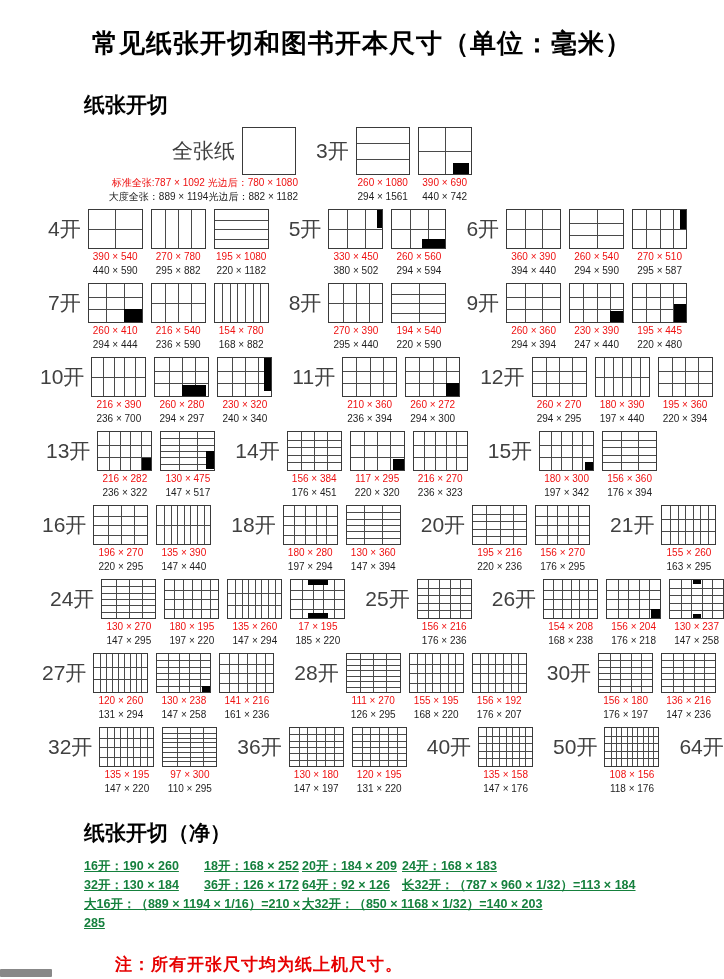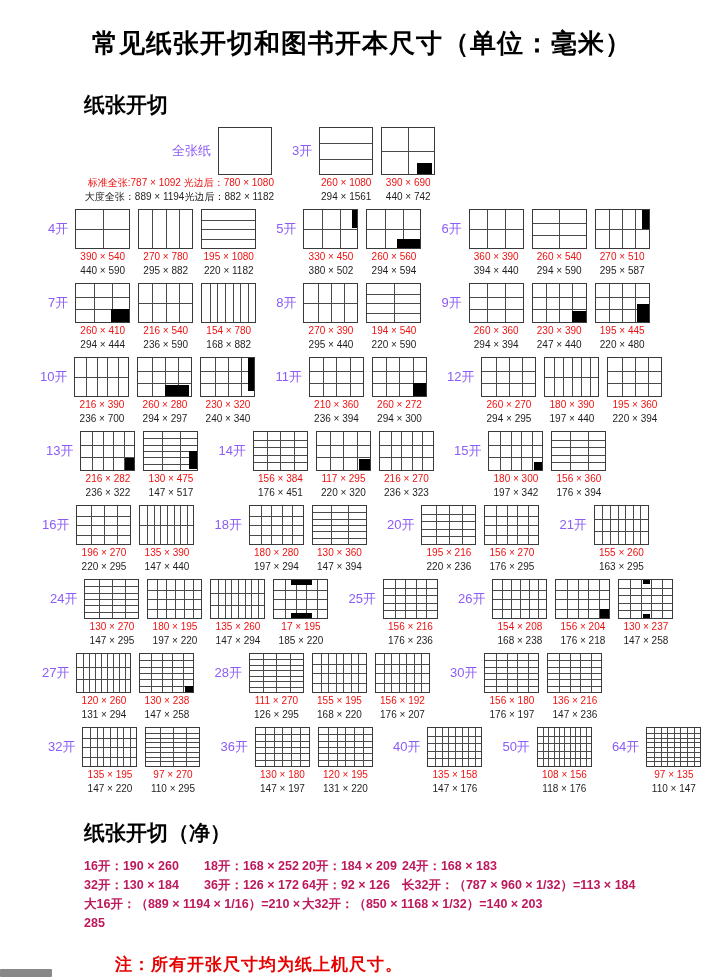--- a/index.html
+++ b/index.html
@@ -12,21 +12,21 @@
     font-size:26px; font-weight:bold; color:#000; letter-spacing:1px;
   }
   h2.sec{
     margin:30px 0 8px 84px; font-size:21px; font-weight:bold; color:#000;
   }
   h2.sec2{ margin:24px 0 10px 84px; font-size:21px; font-weight:bold; color:#000; }
   .rows{ margin-top:6px; }
   .cut-row{ display:flex; align-items:flex-start; margin-bottom:6px; }
   .group{ display:flex; align-items:flex-start; margin-right:10px; }
   .kai-label{
-    font-size:13px; color:#8b5cf6; height:40px; display:flex; align-items:center;
+    font-size:21px; color:#404040; height:40px; display:flex; align-items:center;
     margin:0 7px 0 2px; white-space:nowrap;
   }
   .row-tall .kai-label{ height:48px; }
   .dcell{ display:flex; flex-direction:column; margin-right:8px; }
   .diag{
     position:relative; width:55px; height:40px; background:#fff;
     border:1px solid #3a3a3a; box-sizing:border-box;
   }
   .row-tall .diag{ width:54px; height:48px; }
   .vline{ position:absolute; top:0; bottom:0; width:1px; background:#4a4a4a; }
@@ -35,21 +35,21 @@
   .dlabel{
     position:relative; height:12px; margin-top:2px; font-size:10px;
     line-height:12px; text-align:center; white-space:nowrap;
   }
   .dlabel.red{ color:#ee1111; }
   .dlabel.blk{ color:#1e1e1e; }
   .dlabel.wide span{ position:absolute; right:-2px; top:0; white-space:nowrap; }
   .net{ margin-left:84px; }
   .net-line{
     display:grid; grid-template-columns:120px 98px 100px 1fr;
-    font-size:12.5px; font-weight:bold; color:#be185d; line-height:19px;
+    font-size:12.5px; font-weight:bold; color:#15803d; line-height:19px;text-decoration:underline;
   }
   .note{
     margin:20px 0 0 115px; font-size:17px; font-weight:bold; color:#e60000;
     letter-spacing:1px;
   }
   .smudge{
     position:absolute; left:0; bottom:2px; width:52px; height:8px;
     background:#6a6a6a; opacity:.8; border-radius:1px;
   }
 </style>
@@ -742,20 +742,34 @@
               <div class="hline" style="top: 16.6667%;"></div>
               <div class="hline" style="top: 33.3333%;"></div>
               <div class="hline" style="top: 50%;"></div>
               <div class="hline" style="top: 66.6667%;"></div>
               <div class="hline" style="top: 83.3333%;"></div>
               <div class="mark" style="left: 84%; top: 84%; width: 16%; height: 16%;"></div>
             </div>
             <div class="dlabel red">130 × 238</div>
             <div class="dlabel blk">147 × 258</div>
           </div>
+          <div class="dcell">
+            <div class="diag">
+              <div class="vline" style="left: 16.6667%;"></div>
+              <div class="vline" style="left: 33.3333%;"></div>
+              <div class="vline" style="left: 50%;"></div>
+              <div class="vline" style="left: 66.6667%;"></div>
+              <div class="vline" style="left: 83.3333%;"></div>
+              <div class="hline" style="top: 25%;"></div>
+              <div class="hline" style="top: 50%;"></div>
+              <div class="hline" style="top: 75%;"></div>
+            </div>
+            <div class="dlabel red">141 × 216</div>
+            <div class="dlabel blk">161 × 236</div>
+          </div>
         </div>
         <div class="group">
           <div class="kai-label">28开</div>
           <div class="dcell">
             <div class="diag">
               <div class="vline" style="left: 25%;"></div>
               <div class="vline" style="left: 50%;"></div>
               <div class="vline" style="left: 75%;"></div>
               <div class="hline" style="top: 14.2857%;"></div>
               <div class="hline" style="top: 28.5714%;"></div>
@@ -857,21 +871,21 @@
               <div class="vline" style="left: 50%;"></div>
               <div class="vline" style="left: 75%;"></div>
               <div class="hline" style="top: 12.5%;"></div>
               <div class="hline" style="top: 25%;"></div>
               <div class="hline" style="top: 37.5%;"></div>
               <div class="hline" style="top: 50%;"></div>
               <div class="hline" style="top: 62.5%;"></div>
               <div class="hline" style="top: 75%;"></div>
               <div class="hline" style="top: 87.5%;"></div>
             </div>
-            <div class="dlabel red">97 × 270</div>
+            <div class="dlabel red">97 × 300</div>
             <div class="dlabel blk">110 × 295</div>
           </div>
         </div>
         <div class="group">
           <div class="kai-label">36开</div>
           <div class="dcell">
             <div class="diag">
               <div class="vline" style="left: 16.6667%;"></div>
               <div class="vline" style="left: 33.3333%;"></div>
               <div class="vline" style="left: 50%;"></div>

